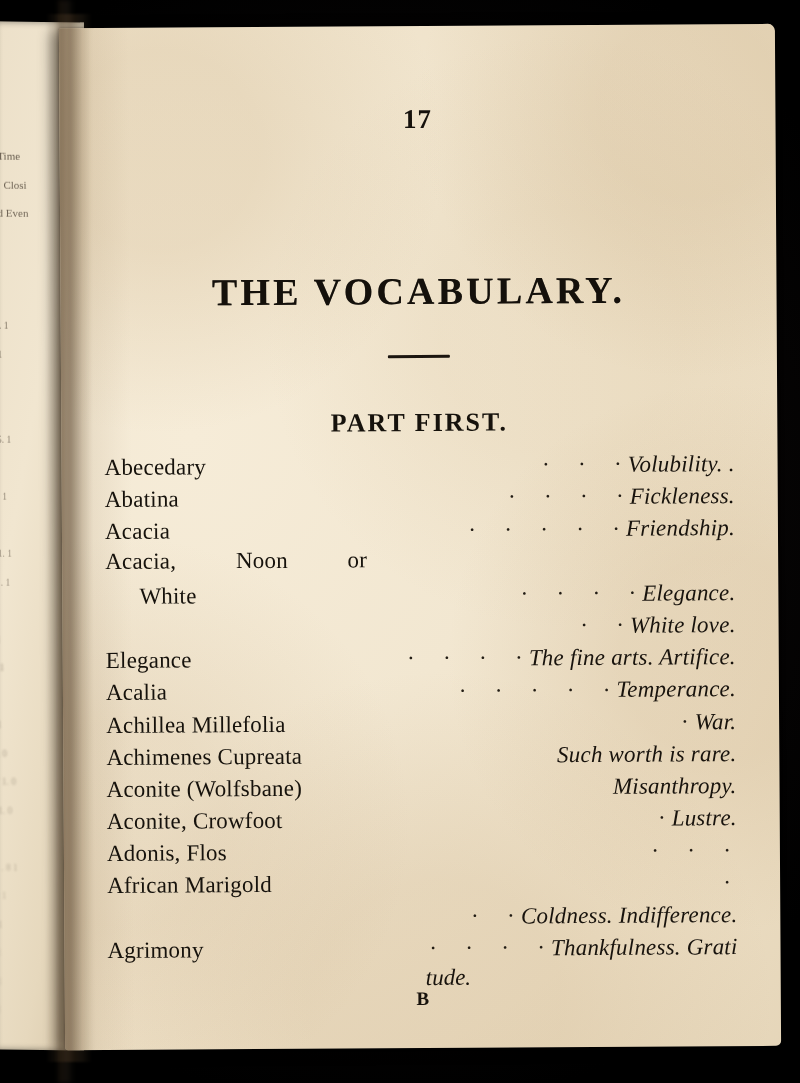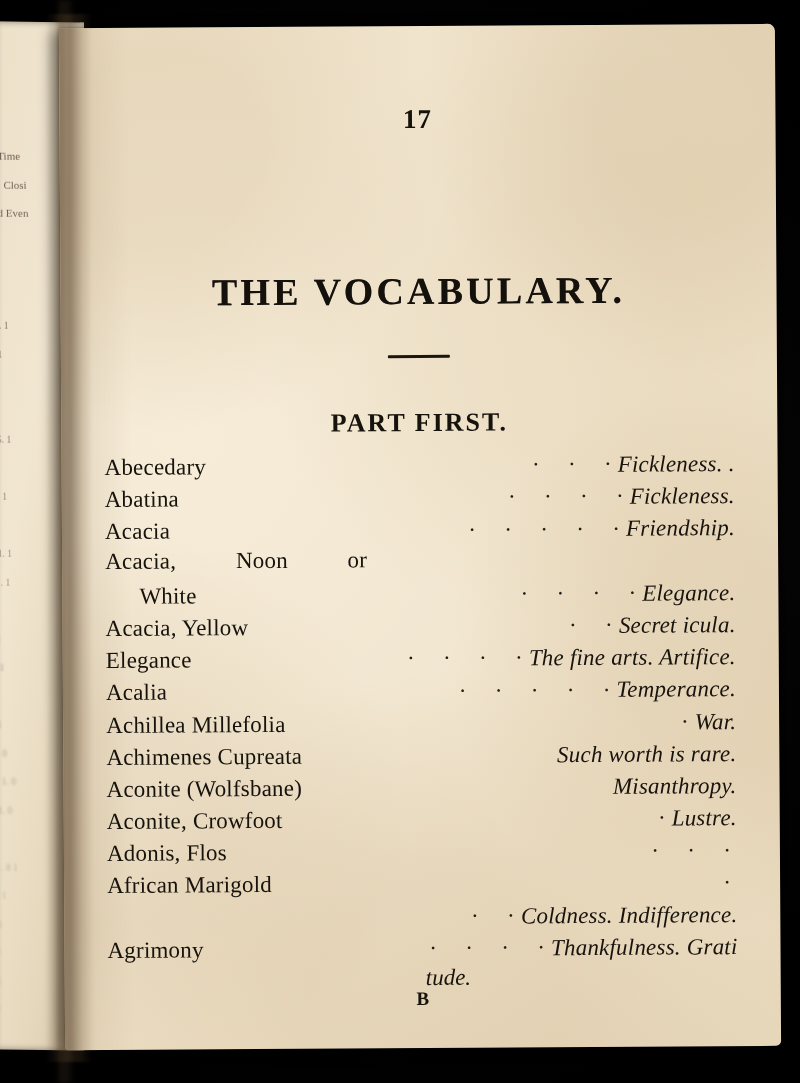--- a/index.html
+++ b/index.html
@@ -320,21 +320,21 @@
       <div class="subtitle">PART FIRST.</div>
 
       <div class="list" id="entry-list">
           <div class="entry">
             <div class="term">Abecedary</div>
             <div class="leaders">
               <span style="right: 0px;">.</span>
               <span style="right: 36px;">.</span>
               <span style="right: 72px;">.</span>
             </div>
-            <div class="meaning">Fickleness. .</div>
+            <div class="meaning">Volubility. .</div>
           </div>
           <div class="entry">
             <div class="term">Abatina</div>
             <div class="leaders">
               <span style="right: 0px;">.</span>
               <span style="right: 36px;">.</span>
               <span style="right: 72px;">.</span>
               <span style="right: 108px;">.</span>
             </div>
             <div class="meaning">Fickleness.</div>
@@ -361,26 +361,25 @@
             <div class="term term-indent">White</div>
             <div class="leaders">
               <span style="right: 0px;">.</span>
               <span style="right: 36px;">.</span>
               <span style="right: 72px;">.</span>
               <span style="right: 108px;">.</span>
             </div>
             <div class="meaning">Elegance.</div>
           </div>
           <div class="entry">
-            <div class="term">Acacia, Yellow</div>
-            <div class="leaders">
-              <span style="right: 0px;">.</span>
-              <span style="right: 36px;">.</span>
-            </div>
-            <div class="meaning">Secret icula.</div>
+            <div class="leaders">
+              <span style="right: 0px;">.</span>
+              <span style="right: 36px;">.</span>
+            </div>
+            <div class="meaning">White love.</div>
           </div>
           <div class="entry">
             <div class="term">Elegance</div>
             <div class="leaders">
               <span style="right: 0px;">.</span>
               <span style="right: 36px;">.</span>
               <span style="right: 72px;">.</span>
               <span style="right: 108px;">.</span>
             </div>
             <div class="meaning">The fine arts.  Artifice.</div>

